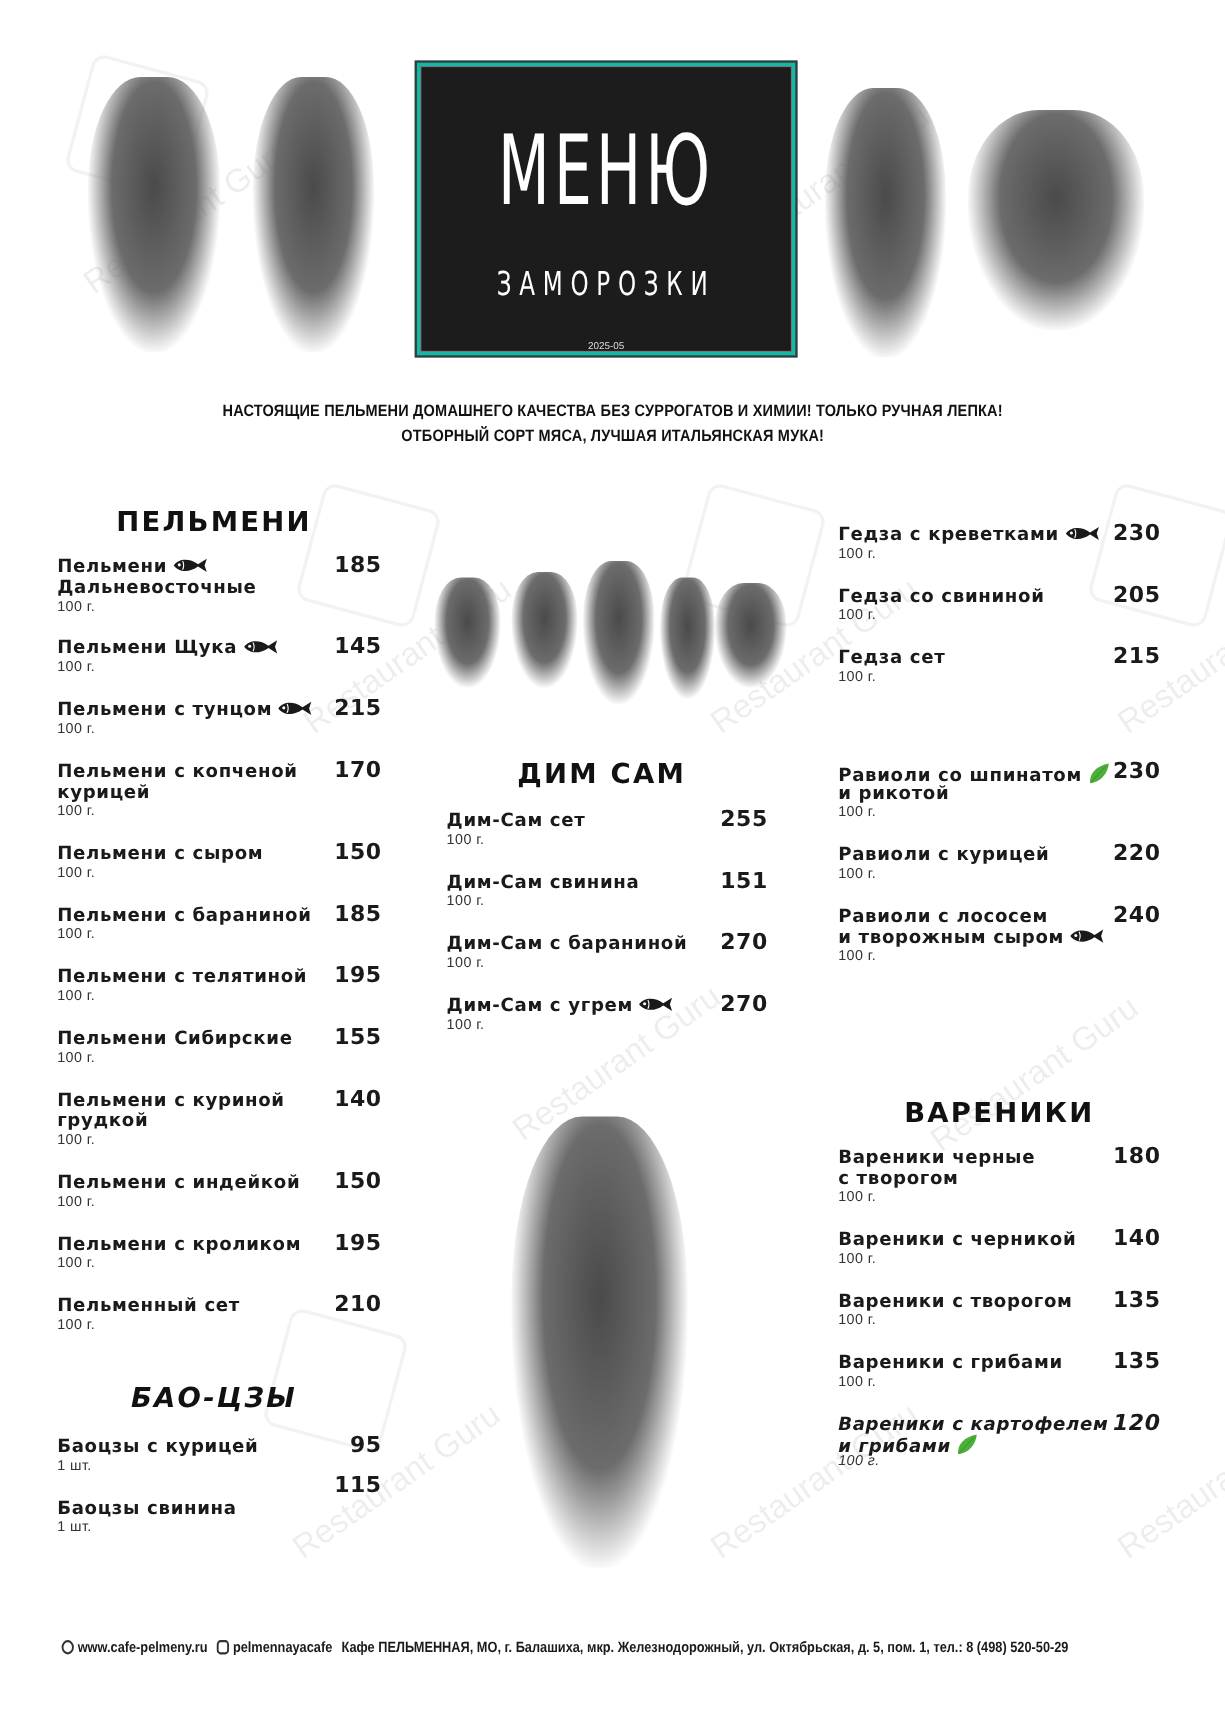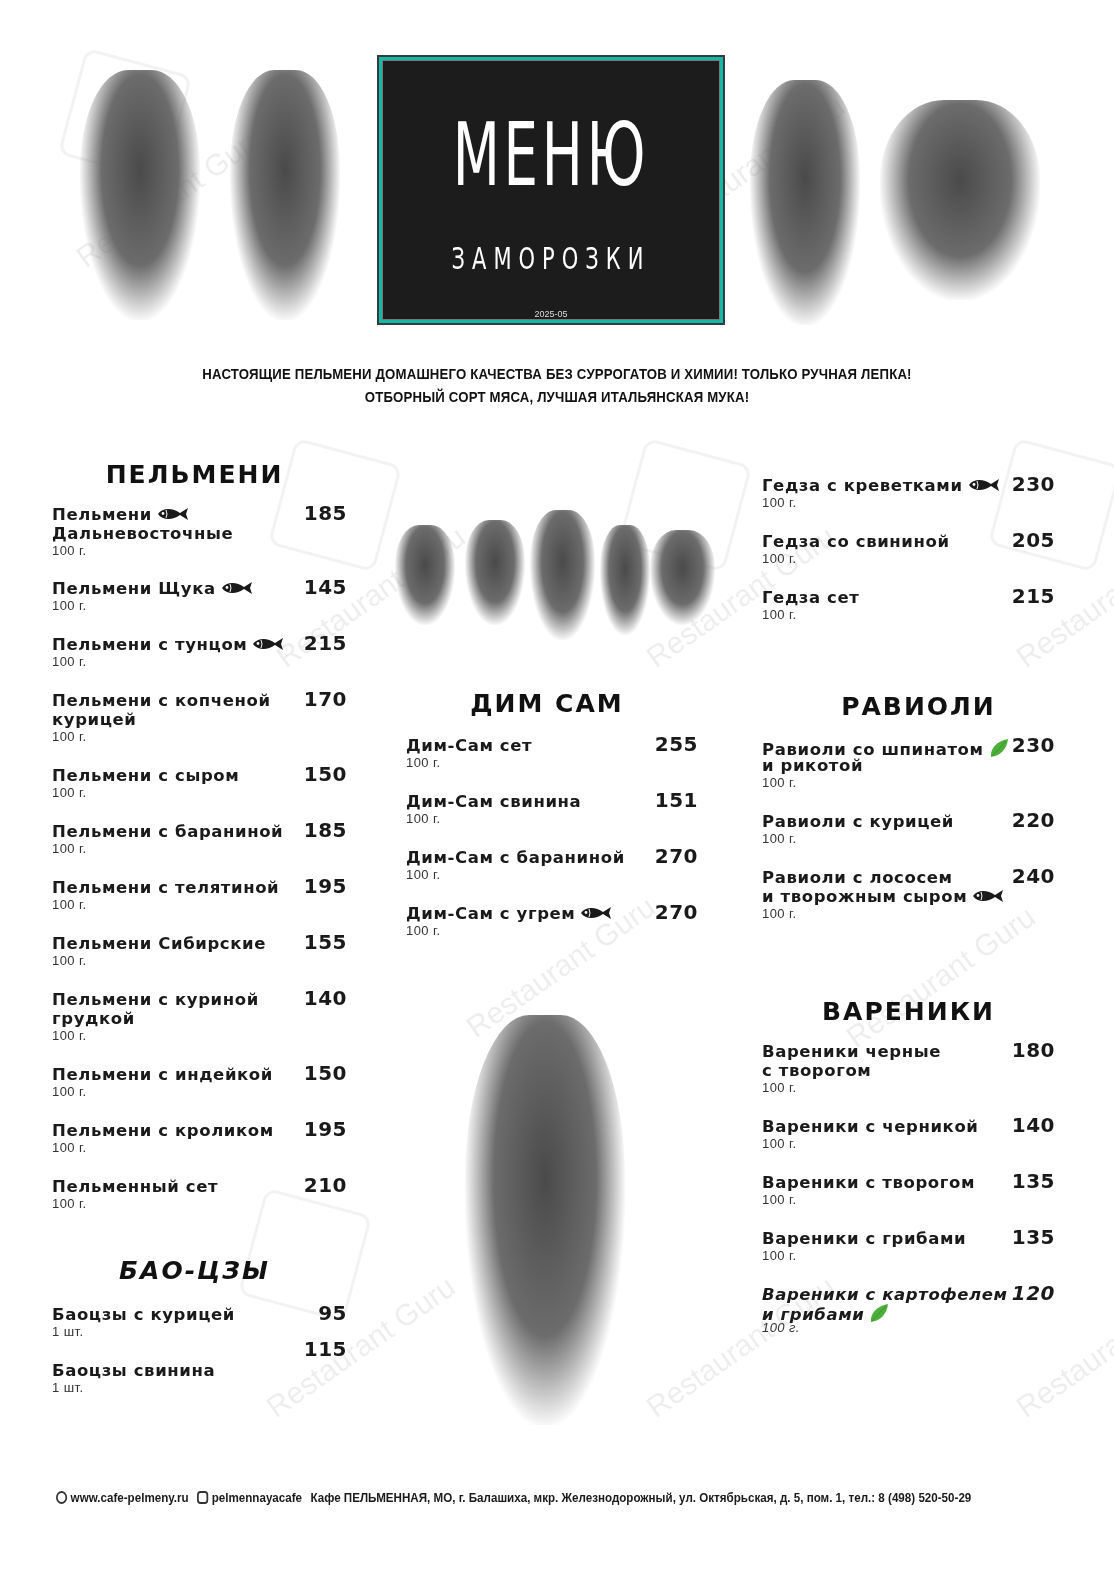--- a/index.html
+++ b/index.html
@@ -230,21 +230,20 @@
     <div class="item-price">205</div>
   </div>
   <div class="item" style="height:56px;">
     <div class="item-name">Гедза сет</div>
     <div class="item-weight">100 г.</div>
     <div class="item-price">215</div>
   </div>
 </div>
 
 <div class="col" style="left:762px;top:692px;width:293px;">
-  <div class="section-title" style="margin-bottom:16px;margin-left:20px;">РАВИОЛИ</div>
   <div class="item" style="height:75px;">
     <div class="item-name"><span>Равиоли со шпинатом</span><svg class="leaf">
           <use href="#leaf-sym"></use>
         </svg></div>
     <div class="item-name" style="margin-top:-3px;">и рикотой</div>
     <div class="item-weight">100 г.</div>
     <div class="item-price">230</div>
   </div>
   <div class="item" style="height:56px;">
     <div class="item-name">Равиоли с курицей</div>

